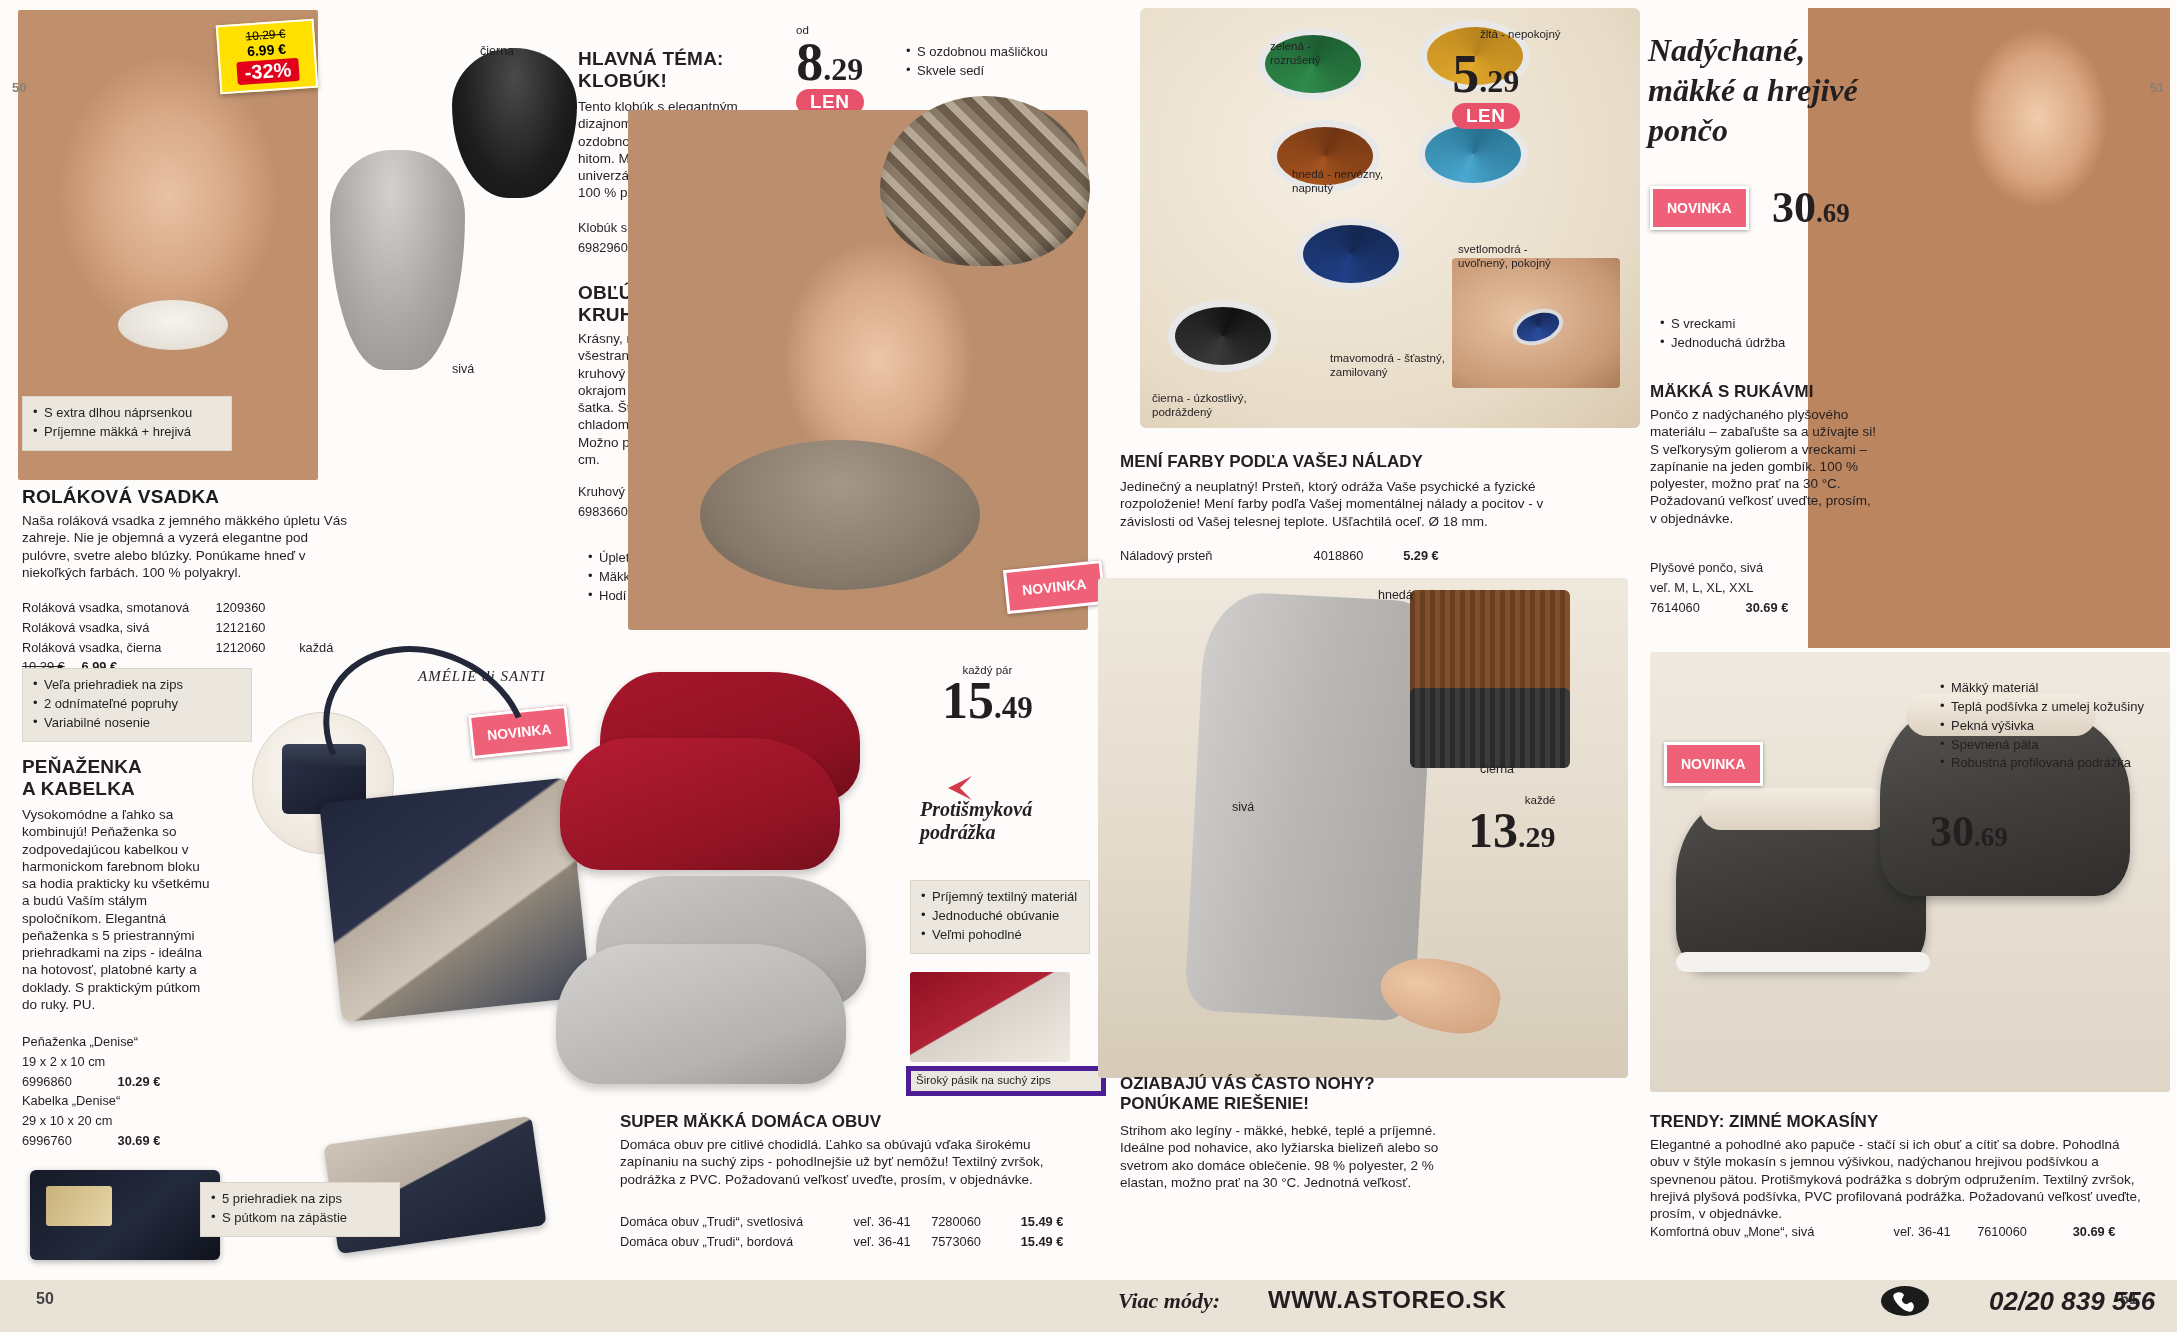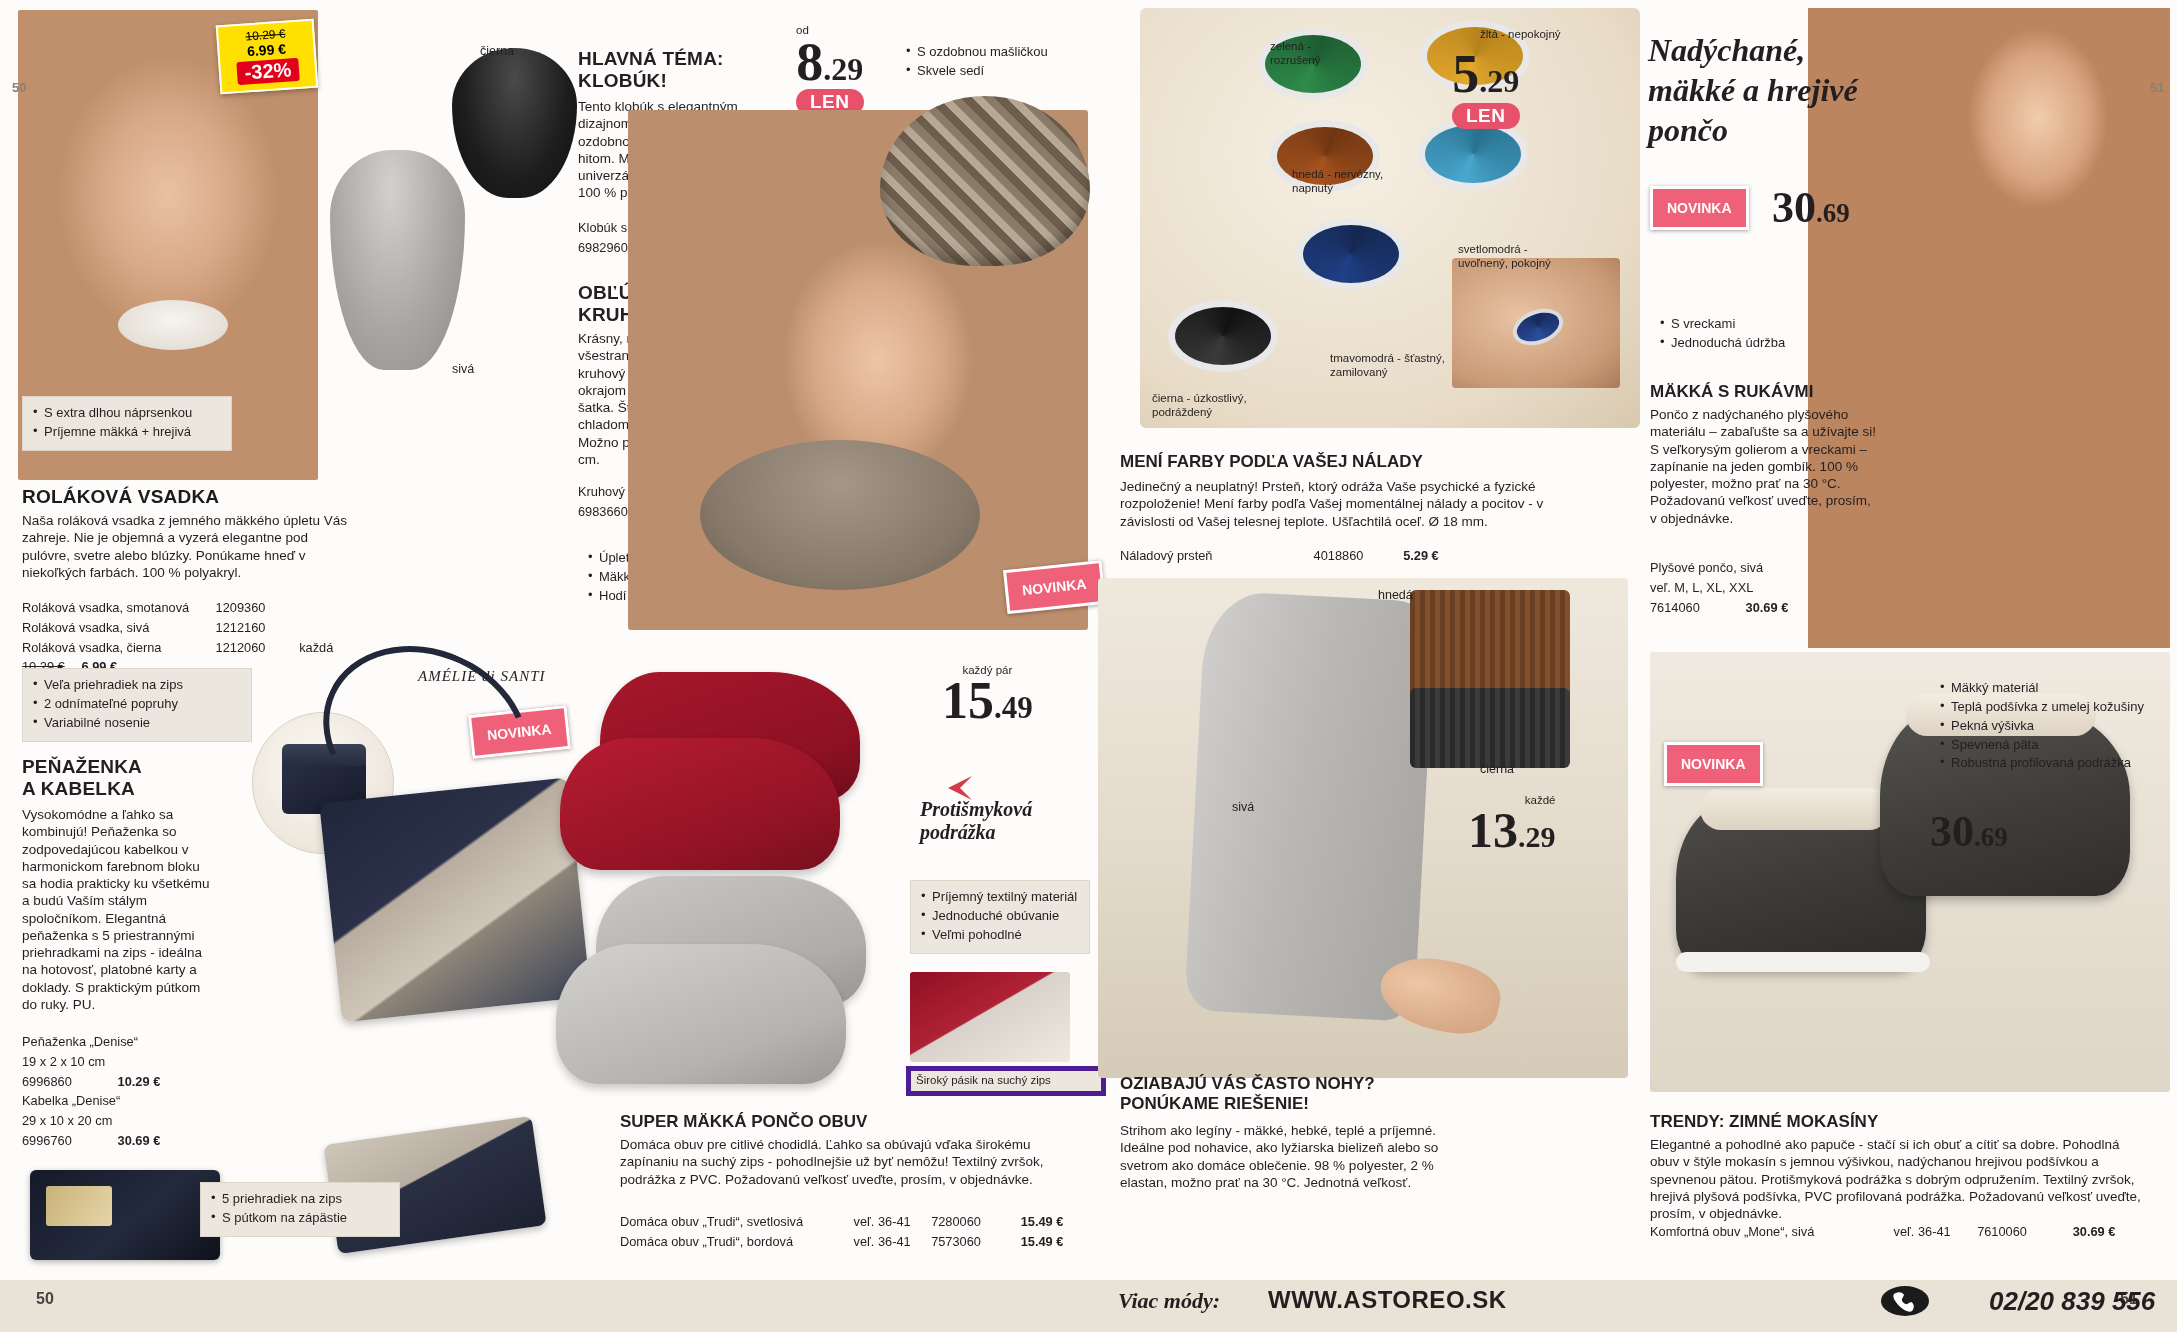--- a/index.html
+++ b/index.html
@@ -253,21 +253,21 @@
       <li>Príjemný textilný materiál</li>
       <li>Jednoduché obúvanie</li>
       <li>Veľmi pohodlné</li>
     </ul>
   </div>
 
   <div class="abs" style="left:910px;top:972px;width:160px;height:90px;border-radius:3px;
        background:linear-gradient(150deg,#8f1022 0%,#b02235 45%,#d8d2cb 46%,#efe9e2 100%);"></div>
   <div class="abs tiny" style="left:906px;top:1066px;width:180px;background:#ece7de;padding:3px 5px;border:5px solid #4c1d95;">Široký pásik na suchý zips</div>
 
-  <div class="abs hd2" style="left:620px;top:1112px;width:420px;">SUPER MÄKKÁ PONČO OBUV</div>
+  <div class="abs hd2" style="left:620px;top:1112px;width:420px;">SUPER MÄKKÁ DOMÁCA OBUV</div>
   <div class="abs txt" style="left:620px;top:1136px;width:430px;">Domáca obuv pre citlivé chodidlá. Ľahko sa obúvajú vďaka širokému zapínaniu na suchý zips - pohodlnejšie už byť nemôžu! Textilný zvršok, podrážka z PVC. Požadovanú veľkosť uveďte, prosím, v objednávke.</div>
   <div class="abs tbl" style="left:620px;top:1212px;width:460px;">
     <div>
       <span style="display:inline-block;width:230px;">Domáca obuv „Trudi“, svetlosivá</span>
       <span style="display:inline-block;width:74px;">veľ. 36-41</span>
       <span style="display:inline-block;width:86px;">7280060</span>
       <span style="font-weight:bold;">15.49 €</span>
     </div>
     <div>
       <span style="display:inline-block;width:230px;">Domáca obuv „Trudi“, bordová</span>

